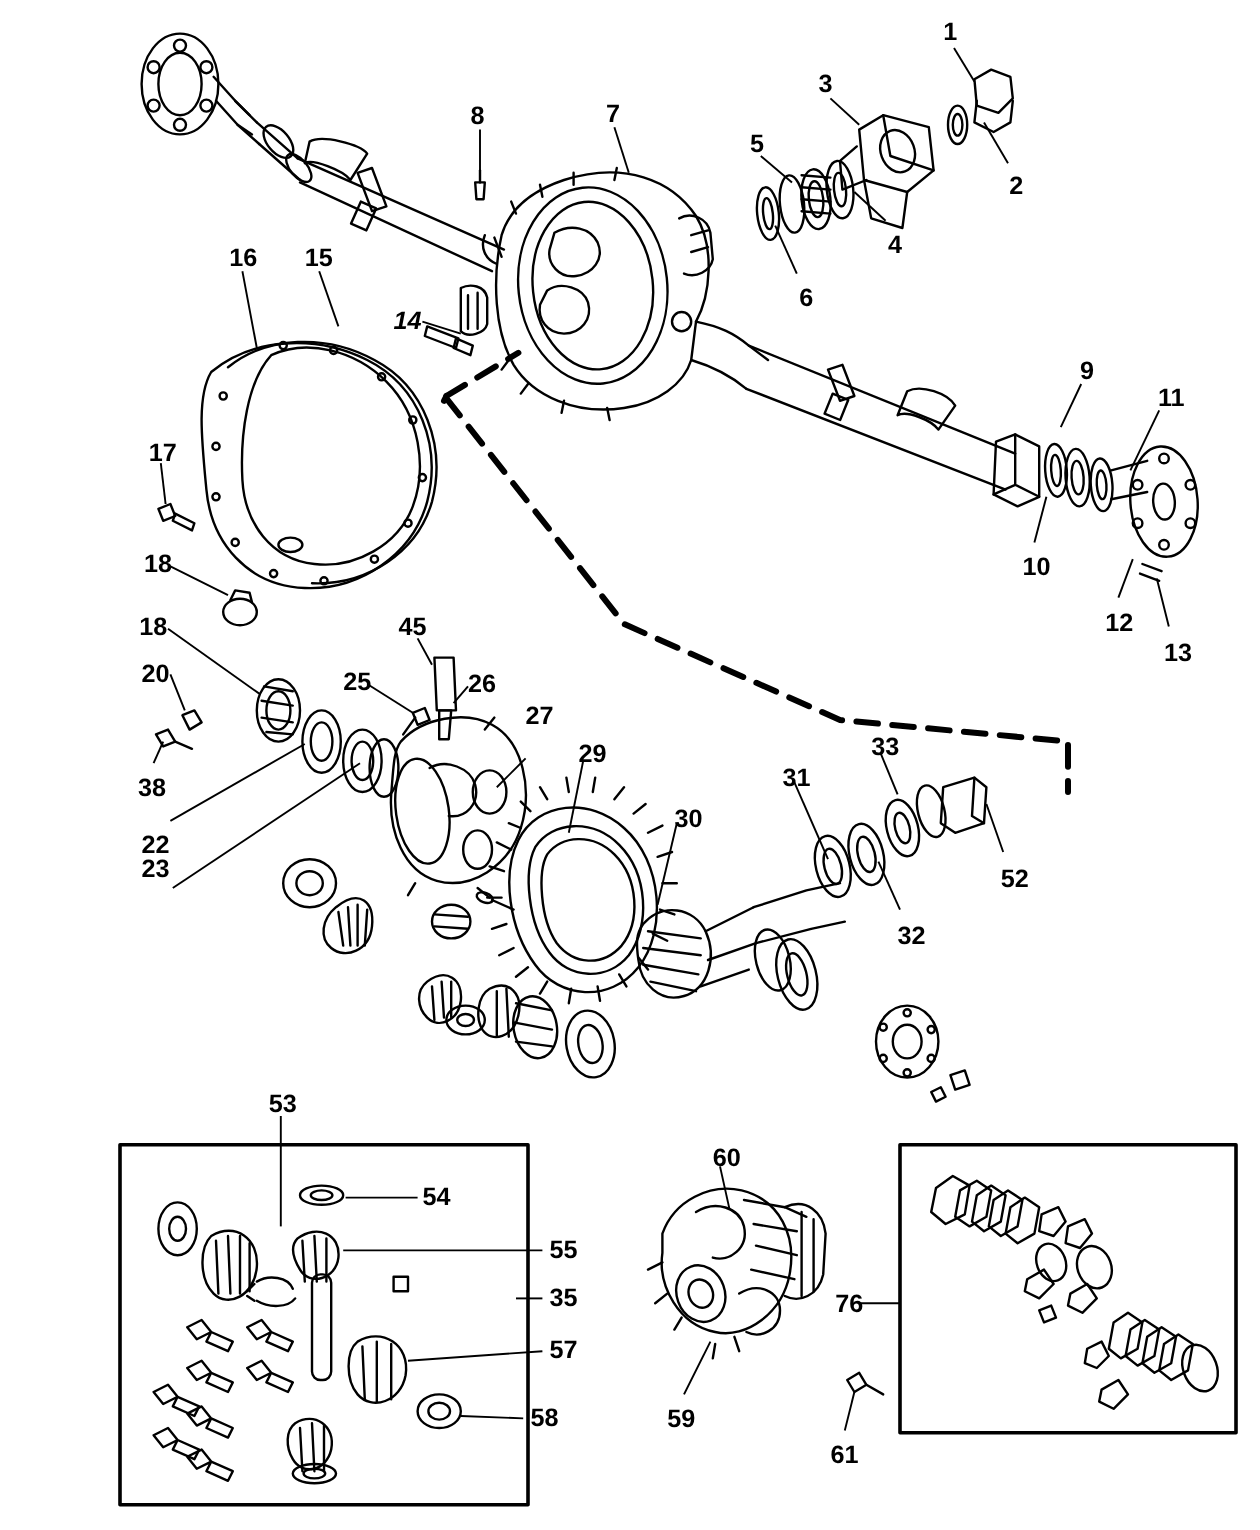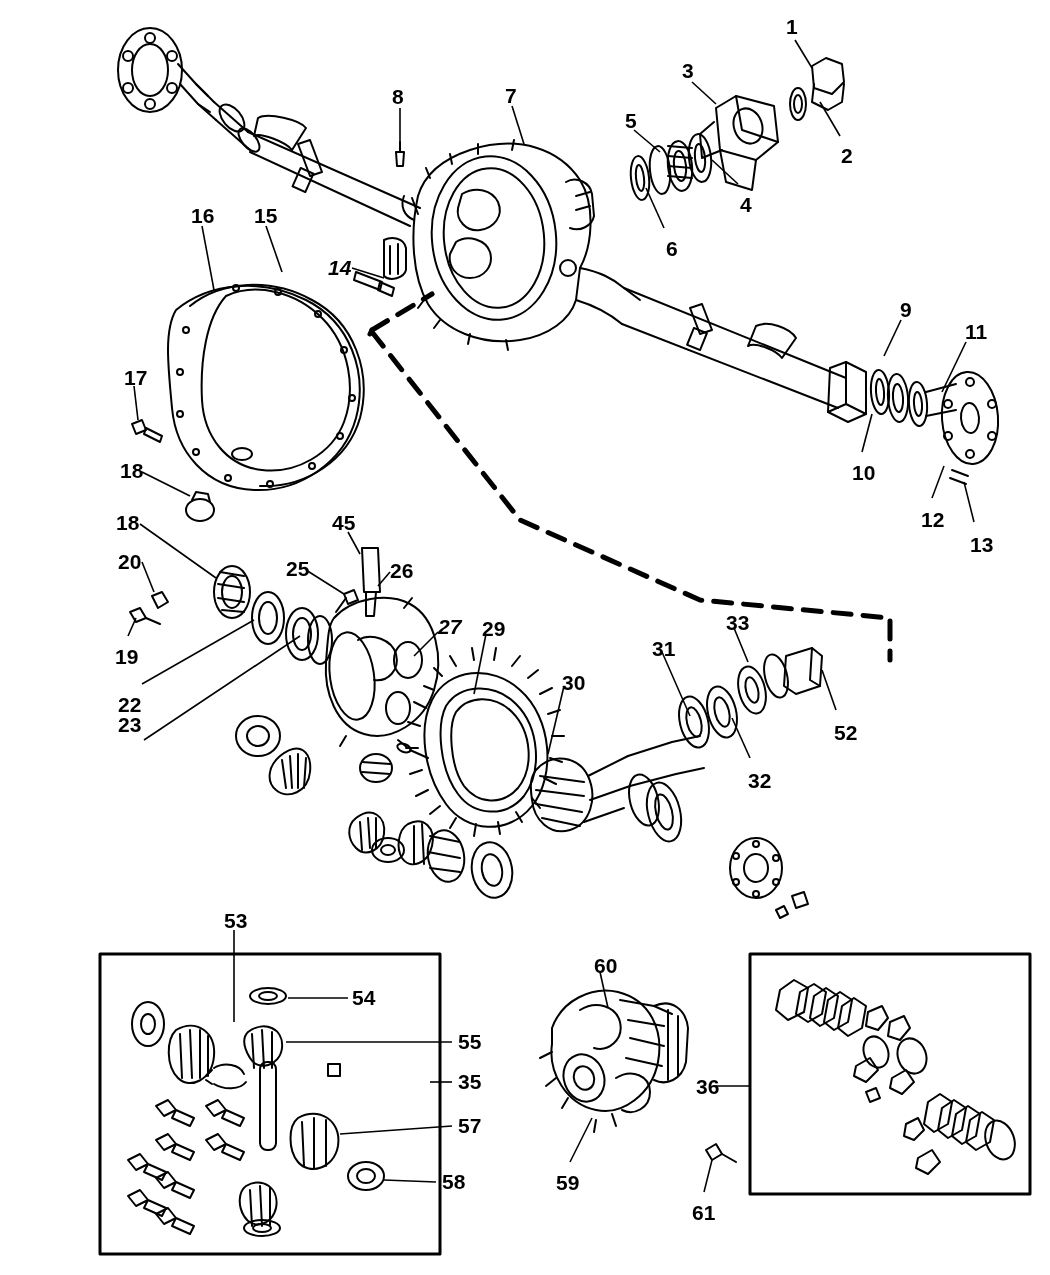--- a/index.html
+++ b/index.html
@@ -404,37 +404,37 @@
 <div class="callout" style="left:965px;top:321px;">11</div>
 <div class="callout" style="left:921px;top:509px;">12</div>
 <div class="callout" style="left:970px;top:534px;">13</div>
 <div class="callout" style="left:328px;top:257px;font-style:italic;">14</div>
 <div class="callout" style="left:254px;top:205px;">15</div>
 <div class="callout" style="left:191px;top:205px;">16</div>
 <div class="callout" style="left:124px;top:367px;">17</div>
 <div class="callout" style="left:120px;top:460px;">18</div>
 <div class="callout" style="left:116px;top:512px;">18</div>
 <div class="callout" style="left:118px;top:551px;">20</div>
-<div class="callout" style="left:115px;top:646px;">19</div>
+<div class="callout" style="left:115px;top:646px;">38</div>
 <div class="callout" style="left:118px;top:694px;">22</div>
 <div class="callout" style="left:118px;top:714px;">23</div>
 <div class="callout" style="left:332px;top:512px;">45</div>
 <div class="callout" style="left:286px;top:558px;">25</div>
 <div class="callout" style="left:390px;top:560px;">26</div>
-<div class="callout" style="left:438px;top:616px;font-style:italic;">27</div>
+<div class="callout" style="left:438px;top:586px;">27</div>
 <div class="callout" style="left:482px;top:618px;">29</div>
 <div class="callout" style="left:562px;top:672px;">30</div>
 <div class="callout" style="left:652px;top:638px;">31</div>
 <div class="callout" style="left:748px;top:770px;">32</div>
 <div class="callout" style="left:726px;top:612px;">33</div>
 <div class="callout" style="left:834px;top:722px;">52</div>
 <div class="callout" style="left:224px;top:910px;">53</div>
 <div class="callout" style="left:352px;top:987px;">54</div>
 <div class="callout" style="left:458px;top:1031px;">55</div>
 <div class="callout" style="left:458px;top:1071px;">35</div>
 <div class="callout" style="left:458px;top:1115px;">57</div>
 <div class="callout" style="left:442px;top:1171px;">58</div>
 <div class="callout" style="left:556px;top:1172px;">59</div>
 <div class="callout" style="left:594px;top:955px;">60</div>
 <div class="callout" style="left:692px;top:1202px;">61</div>
-<div class="callout" style="left:696px;top:1076px;">36</div>
+<div class="callout" style="left:696px;top:1076px;">76</div>
 
 </div>
 
 </body></html>

